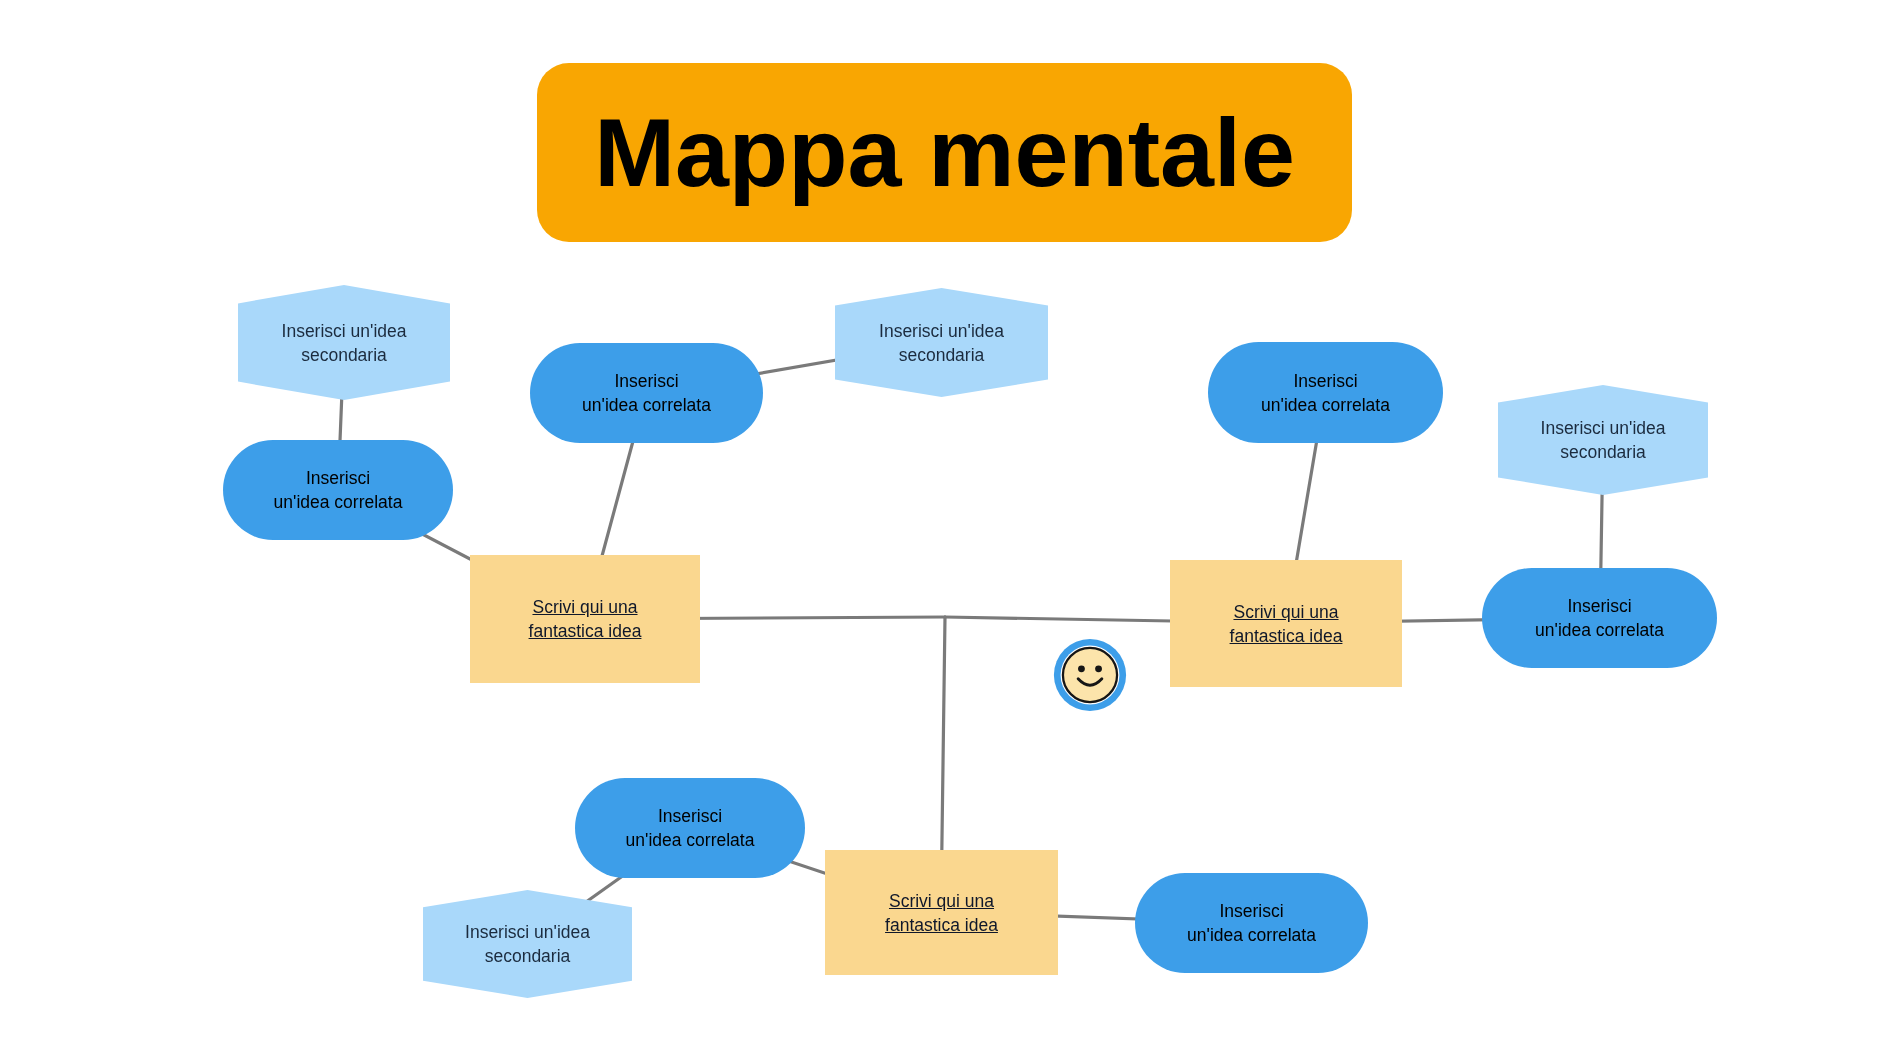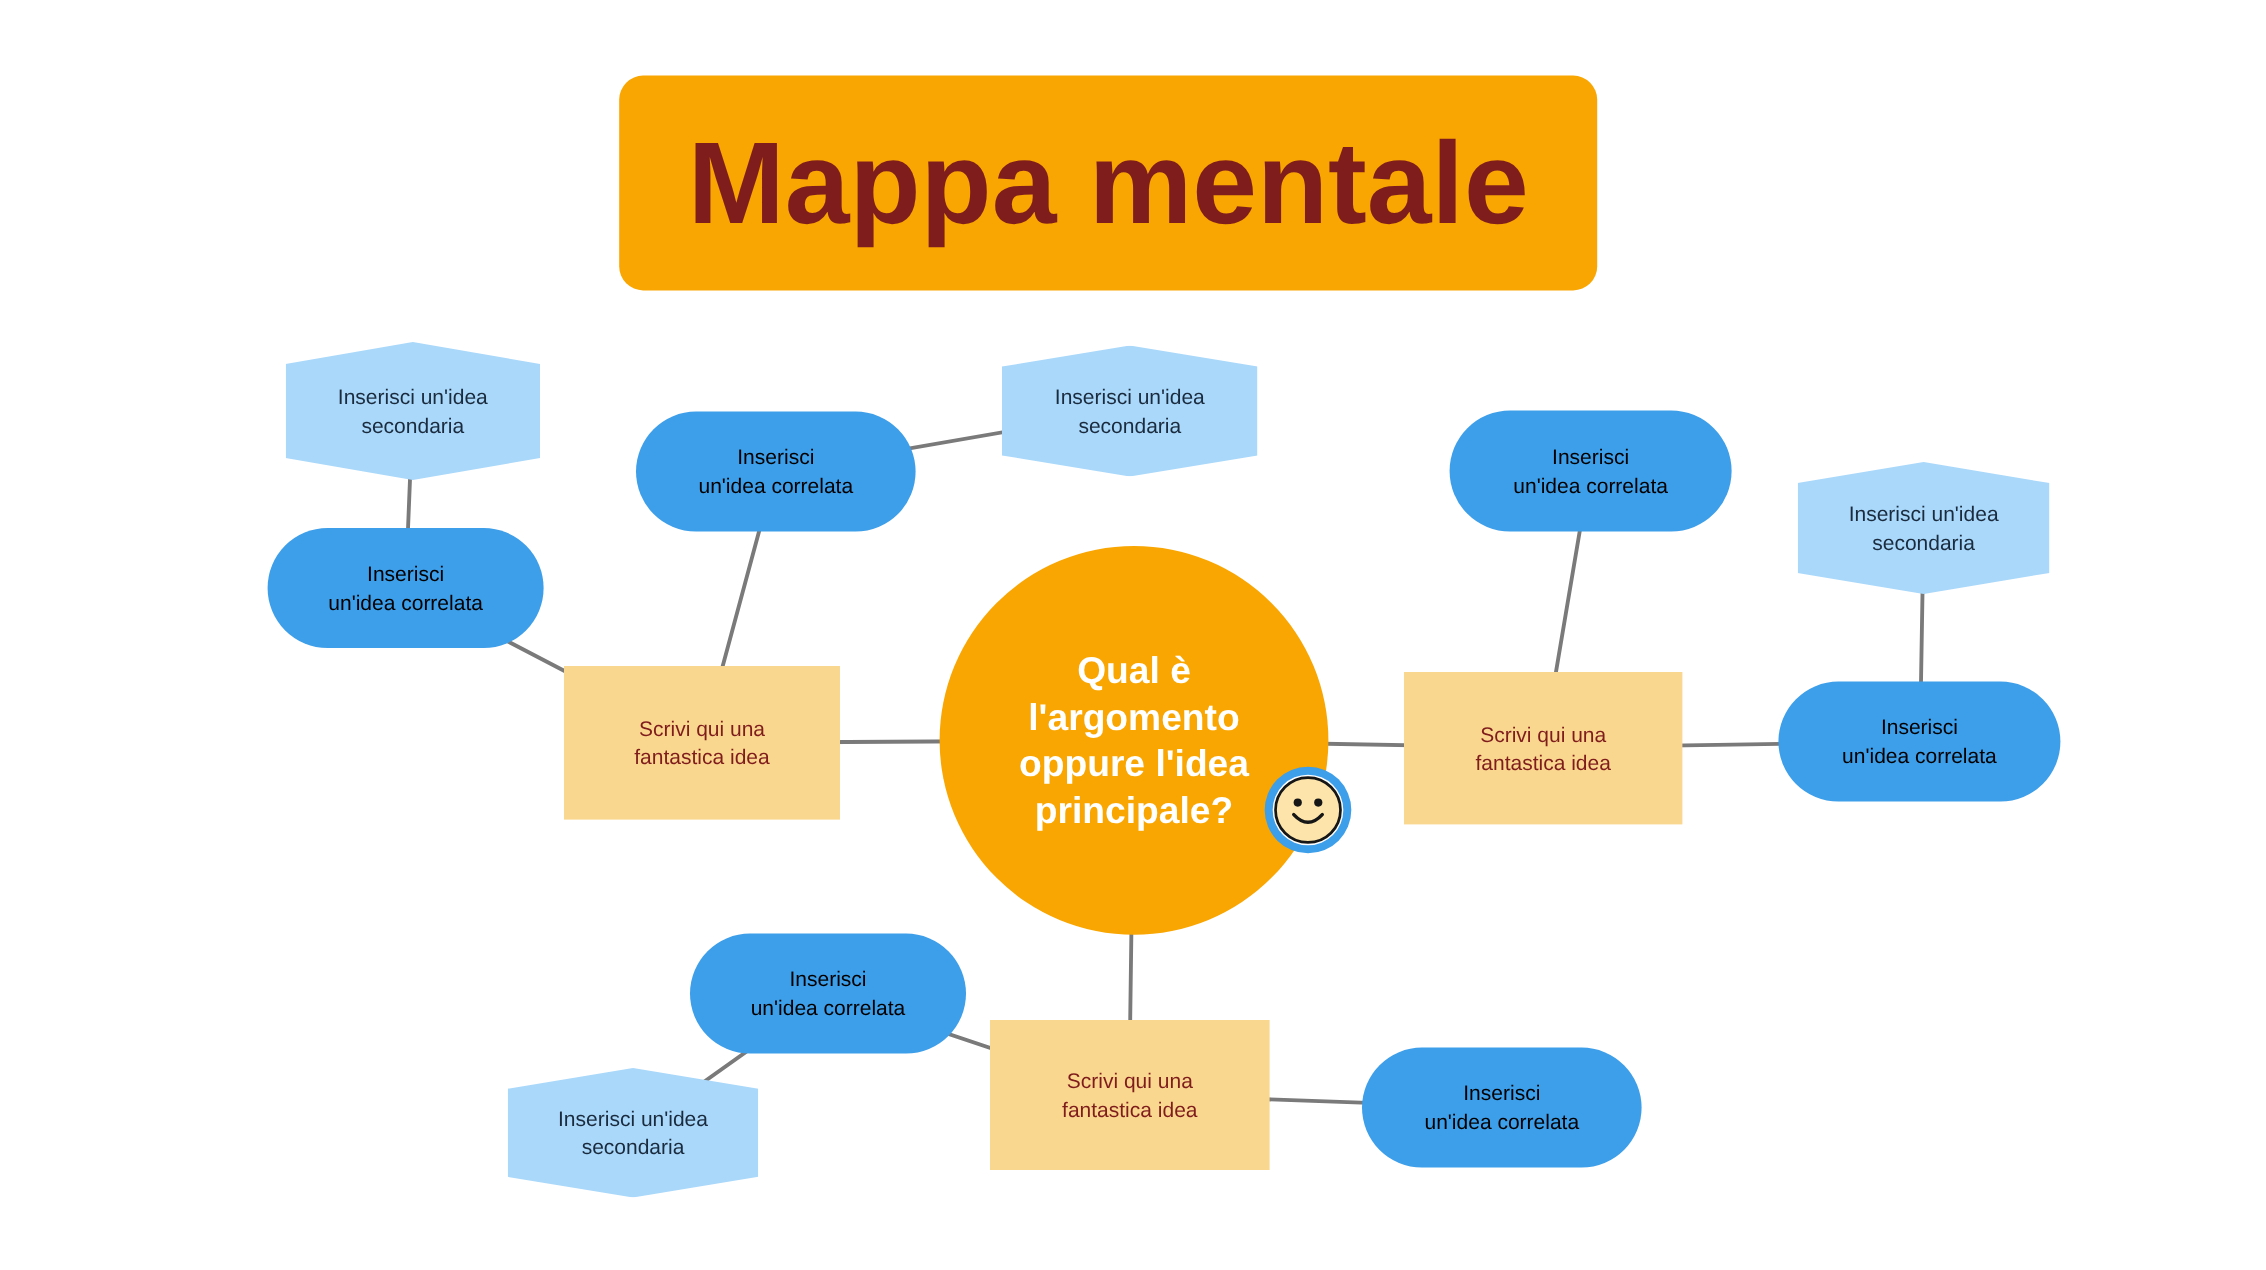--- a/index.html
+++ b/index.html
@@ -18,28 +18,28 @@
     text-align:center;
     font-size:17.5px;line-height:24px;
     box-sizing:border-box;
   }
   .hex{
     background:#A9D8FA;color:#1B2B3E;
     clip-path:polygon(50% 0%,100% 16%,100% 84%,50% 100%,0% 84%,0% 16%);
     padding:0 26px;
   }
   .pill{background:#3D9EE9;color:#000000;border-radius:52px;}
-  .tan{background:#FAD78F;color:#7f1d1d;}
+  .tan{background:#FAD78F;color:#0f172a;text-decoration:underline;}
   .hex .label-inner{display:block;max-width:184px;}
   .line{display:block;}
 
   #title-banner{
-    left:516px;top:63px;width:815px;height:179px;
-    background:#F9A602;border-radius:20px;
-    color:#7f1d1d;font-size:97px;font-weight:700;
+    left:537px;top:63px;width:815px;height:179px;
+    background:#F9A602;border-radius:32px;
+    color:#000000;font-size:97px;font-weight:700;
     letter-spacing:0px;line-height:179px;
   }
   #center-circle{
     left:783px;top:455px;width:324px;height:324px;
     background:#F9A602;border-radius:50%;
     color:#ffffff;font-size:31px;font-weight:700;line-height:39px;
     z-index:3;
   }
   #hex-top-left{left:238px;top:285px;width:212px;height:115px;}
   #pill-left{left:223px;top:440px;width:230px;height:100px;}
@@ -76,26 +76,20 @@
       <line x1="690" y1="828" x2="527" y2="944"></line>
       <line x1="690" y1="828" x2="941" y2="912"></line>
       <line x1="941" y1="912" x2="1251" y2="923"></line>
     </g>
   </svg>
 
   <div class="node" id="title-banner">
     <span>Mappa mentale</span>
   </div>
 
-  <div class="node" id="center-circle">
-    <span class="line">Qual è</span>
-    <span class="line">l'argomento</span>
-    <span class="line">oppure l'idea</span>
-    <span class="line">principale?</span>
-  </div>
 
   <svg id="smiley" viewBox="0 0 80 80">
     <circle cx="40" cy="40" r="38" fill="#3D9EE9"></circle>
     <circle cx="40" cy="40" r="31" fill="#ffffff"></circle>
     <circle cx="40" cy="40" r="28.5" fill="#FCE4AB" stroke="#161616" stroke-width="2.4"></circle>
     <circle cx="31" cy="33.5" r="3.6" fill="#161616"></circle>
     <circle cx="49" cy="33.5" r="3.6" fill="#161616"></circle>
     <path d="M 27.5 44 Q 40 57.5 52.5 44" fill="none" stroke="#161616" stroke-width="3" stroke-linecap="round"></path>
   </svg>
 

